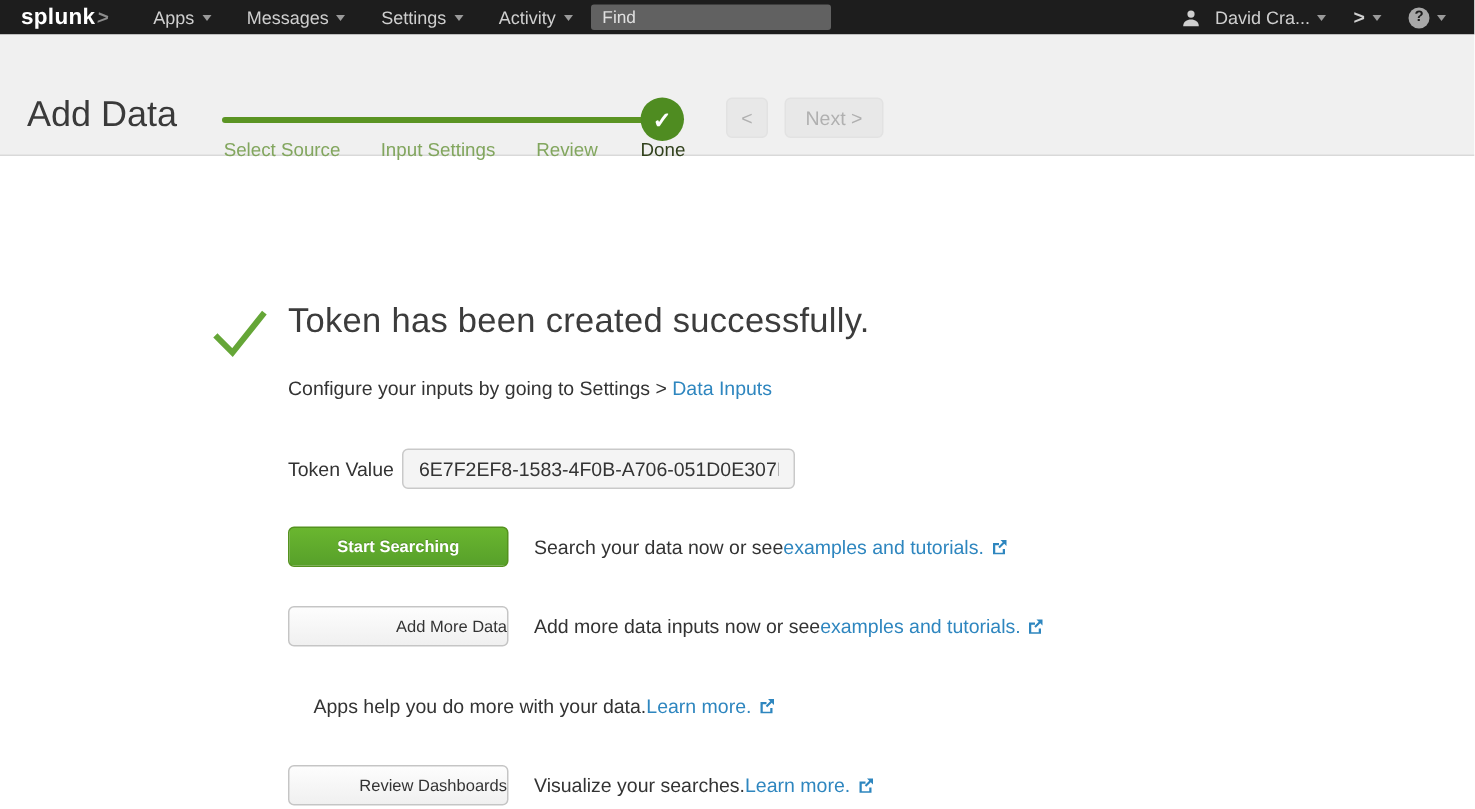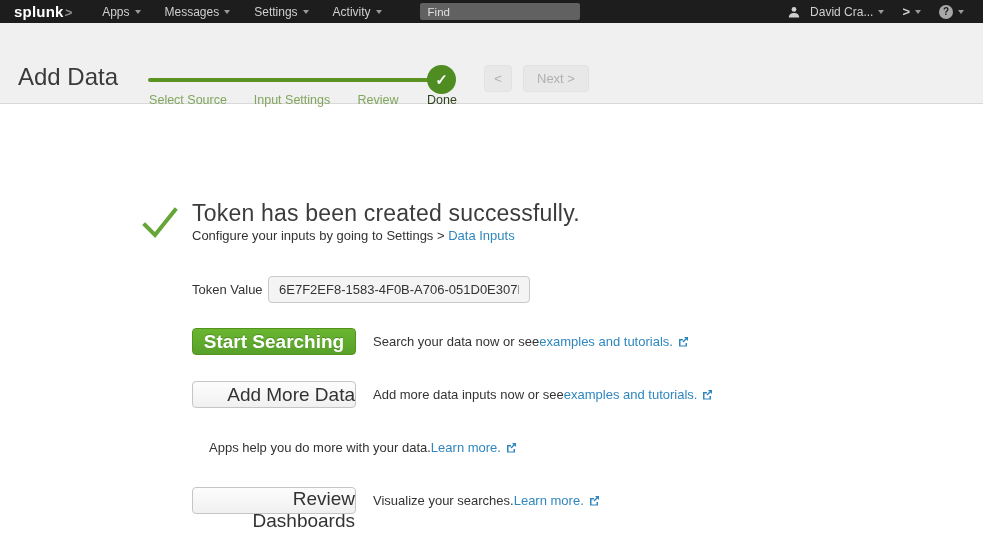--- a/index.html
+++ b/index.html
@@ -15,21 +15,21 @@
   .logo .logo-text { color:#ffffff; font-weight:bold; font-size:15px; letter-spacing:0.2px; }
   .logo .logo-arrow { color:#8d8d8d; font-weight:bold; font-size:13px; margin-left:1px; transform:skewX(-8deg); display:inline-block; }
   .nav-item { display:flex; align-items:center; gap:5px; padding:0 12px; height:23px; cursor:pointer; white-space:nowrap; }
   .caret {
     width:0; height:0; display:inline-block;
     border-left:3.5px solid transparent; border-right:3.5px solid transparent;
     border-top:4px solid #9a9a9a; margin-top:1px;
   }
   .find-box {
     width:160px; height:17px; background:#616161; border:none; border-radius:2px;
-    color:#e6e6e6; font-size:11.5px; padding:0 8px; margin-left:26px;
+    color:#e6e6e6; font-size:11.5px; padding:0 8px; 
     font-family:"Liberation Sans", sans-serif;
   }
   .find-box::placeholder { color:#e0e0e0; opacity:1; }
   .nav-right { margin-left:auto; display:flex; align-items:center;text-align:center; }
   .person-icon { display:inline-flex; margin-right:5px; }
   .console-glyph { color:#d0d0d0; font-weight:bold; font-size:13px; }
   .help-circle {
     width:14px; height:14px; border-radius:50%; background:#a8a8a8; color:#1d1d1d;
     font-size:10px; font-weight:bold; display:inline-flex; align-items:center; justify-content:center;
   }
@@ -64,34 +64,34 @@
     padding:0 13px; cursor:default;
   }
   .wnav-btn.back { width:28px; padding:0; }
 
   
   .content { padding:96px 0 0 140px; }
   .success-row { display:flex; }
   .big-check { width:52px; padding-top:4px; flex:none; }
   .col { flex:1; }
   h1.success-title { font-size:23px; font-weight:400; color:#3c3c3c; letter-spacing:0.2px; }
-  .subtitle { margin-top:1px; font-size:13px; color:#333; }
+  .subtitle { margin-top:24px; font-size:13px; color:#333; }
   a.link { color:#2e86bf; text-decoration:none; cursor:pointer; }
 
   .token-row { margin-top:33px; display:flex; align-items:center; }
   .token-label { width:76px; font-size:13px; color:#333; flex:none; }
   .token-field {
     width:262px; height:27px; background:#f4f4f4; border:1px solid #c9c9c9; border-radius:4px;
     font-size:13px; color:#333; padding:0 10px; font-family:"Liberation Sans", sans-serif;
   }
 
   .actions { margin-top:25px; }
   .action-row { display:flex; align-items:center; margin-bottom:26px; height:27px; }
   .btn {
-    width:164px; height:27px; border-radius:4px; font-size:19px; cursor:pointer;
+    width:147px; height:27px; border-radius:4px; font-size:11px; cursor:pointer;
     font-family:"Liberation Sans", sans-serif; flex:none;
   }
   .btn.primary {
     background:linear-gradient(#6ab62f,#57a02a); border:1px solid #54921e;
     color:#ffffff; font-weight:bold; text-shadow:0 -1px 0 rgba(0,0,0,0.2);
   }
   .btn.secondary {
     background:linear-gradient(#fdfdfd,#f0f0f0); border:1px solid #c5c5c5; color:#333;text-align:right;
   }
   .action-desc { margin-left:17px; font-size:13px; color:#333; display:flex; align-items:center; }

